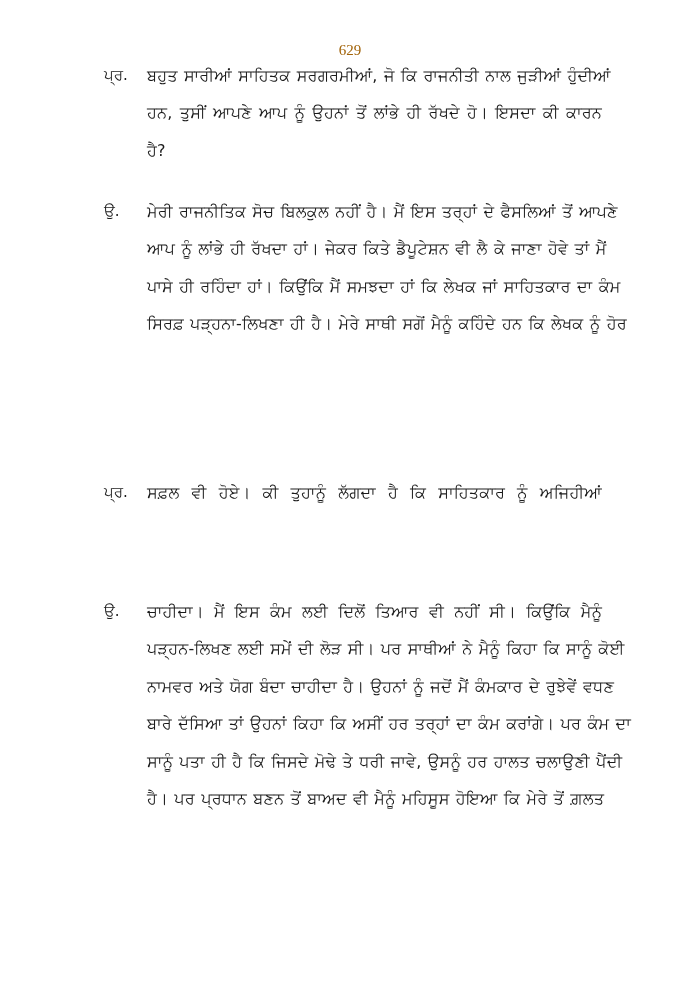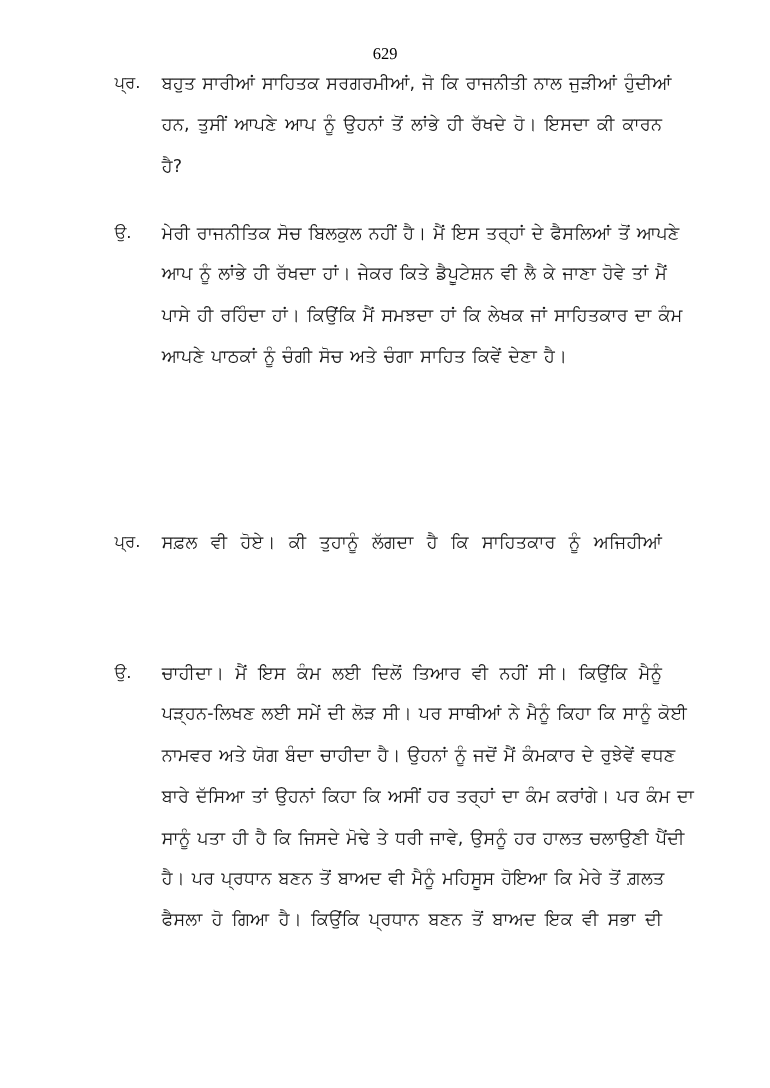--- a/index.html
+++ b/index.html
@@ -3,21 +3,21 @@
   <meta charset="utf-8">
   <style>
     html, body { margin: 0; padding: 0; background: #ffffff; }
     body {
       width: 700px; height: 989px; position: relative; overflow: hidden;
       color: #1a1a1a;
       font-family: "DejaVu Sans", sans-serif;
     }
     .page-number {
       position: absolute; top: 42px; left: 0; width: 700px; text-align: center;
-      font-family: "Liberation Serif", serif; font-size: 15px; color: #000000;
+      font-family: "Liberation Serif", serif; font-size: 15px; color: #a16207;
     }
     .block { position: absolute; left: 0; width: 700px; }
     .label {
       position: absolute; left: 104px; font-size: 15px; line-height: 37px;
     }
     .para {
       position: absolute; left: 147px; width: 455px;
       font-size: 16px; line-height: 37.4px; text-align: justify;
       letter-spacing: 0.2px; word-spacing: 1px;
     }
@@ -37,35 +37,34 @@
     <span class="line last">ਹੈ?</span>
   </div>
 </div>
 
 <div class="block" style="top:193px;">
   <span class="label">ਉ.</span>
   <div class="para">
     <span class="line">ਮੇਰੀ ਰਾਜਨੀਤਿਕ ਸੋਚ ਬਿਲਕੁਲ ਨਹੀਂ ਹੈ। ਮੈਂ ਇਸ ਤਰ੍ਹਾਂ ਦੇ ਫੈਸਲਿਆਂ ਤੋਂ ਆਪਣੇ</span>
     <span class="line">ਆਪ ਨੂੰ ਲਾਂਭੇ ਹੀ ਰੱਖਦਾ ਹਾਂ। ਜੇਕਰ ਕਿਤੇ ਡੈਪੂਟੇਸ਼ਨ ਵੀ ਲੈ ਕੇ ਜਾਣਾ ਹੋਵੇ ਤਾਂ ਮੈਂ</span>
     <span class="line">ਪਾਸੇ ਹੀ ਰਹਿੰਦਾ ਹਾਂ। ਕਿਉਂਕਿ ਮੈਂ ਸਮਝਦਾ ਹਾਂ ਕਿ ਲੇਖਕ ਜਾਂ ਸਾਹਿਤਕਾਰ ਦਾ ਕੰਮ</span>
-    <span class="line last">ਆਪਣੇ ਪਾਠਕਾਂ ਨੂੰ ਚੰਗੀ ਸੋਚ ਅਤੇ ਚੰਗਾ ਸਾਹਿਤ ਕਿਵੇਂ ਦੇਣਾ ਹੈ।</span>
+    <span class="line">ਸਿਰਫ਼ ਪੜ੍ਹਨਾ-ਲਿਖਣਾ ਹੀ ਹੈ। ਮੇਰੇ ਸਾਥੀ ਸਗੋਂ ਮੈਨੂੰ ਕਹਿੰਦੇ ਹਨ ਕਿ ਲੇਖਕ ਨੂੰ ਹੋਰ</span>
   </div>
 </div>
 
 <div class="block" style="top:474px;">
   <span class="label">ਪ੍ਰ.</span>
   <div class="para">
     <span class="line">ਸਫ਼ਲ ਵੀ ਹੋਏ। ਕੀ ਤੁਹਾਨੂੰ ਲੱਗਦਾ ਹੈ ਕਿ ਸਾਹਿਤਕਾਰ ਨੂੰ ਅਜਿਹੀਆਂ</span>
   </div>
 </div>
 
 <div class="block" style="top:593px;">
   <span class="label">ਉ.</span>
   <div class="para">
     <span class="line">ਚਾਹੀਦਾ। ਮੈਂ ਇਸ ਕੰਮ ਲਈ ਦਿਲੋਂ ਤਿਆਰ ਵੀ ਨਹੀਂ ਸੀ। ਕਿਉਂਕਿ ਮੈਨੂੰ</span>
     <span class="line">ਪੜ੍ਹਨ-ਲਿਖਣ ਲਈ ਸਮੇਂ ਦੀ ਲੋੜ ਸੀ। ਪਰ ਸਾਥੀਆਂ ਨੇ ਮੈਨੂੰ ਕਿਹਾ ਕਿ ਸਾਨੂੰ ਕੋਈ</span>
     <span class="line">ਨਾਮਵਰ ਅਤੇ ਯੋਗ ਬੰਦਾ ਚਾਹੀਦਾ ਹੈ। ਉਹਨਾਂ ਨੂੰ ਜਦੋਂ ਮੈਂ ਕੰਮਕਾਰ ਦੇ ਰੁਝੇਵੇਂ ਵਧਣ</span>
     <span class="line">ਬਾਰੇ ਦੱਸਿਆ ਤਾਂ ਉਹਨਾਂ ਕਿਹਾ ਕਿ ਅਸੀਂ ਹਰ ਤਰ੍ਹਾਂ ਦਾ ਕੰਮ ਕਰਾਂਗੇ। ਪਰ ਕੰਮ ਦਾ</span>
     <span class="line">ਸਾਨੂੰ ਪਤਾ ਹੀ ਹੈ ਕਿ ਜਿਸਦੇ ਮੋਢੇ ਤੇ ਧਰੀ ਜਾਵੇ, ਉਸਨੂੰ ਹਰ ਹਾਲਤ ਚਲਾਉਣੀ ਪੈਂਦੀ</span>
     <span class="line">ਹੈ। ਪਰ ਪ੍ਰਧਾਨ ਬਣਨ ਤੋਂ ਬਾਅਦ ਵੀ ਮੈਨੂੰ ਮਹਿਸੂਸ ਹੋਇਆ ਕਿ ਮੇਰੇ ਤੋਂ ਗ਼ਲਤ</span>
-    <span class="line">ਫੈਸਲਾ ਹੋ ਗਿਆ ਹੈ। ਕਿਉਂਕਿ ਪ੍ਰਧਾਨ ਬਣਨ ਤੋਂ ਬਾਅਦ ਇਕ ਵੀ ਸਭਾ ਦੀ</span>
   </div>
 </div>
 
 </body></html>

